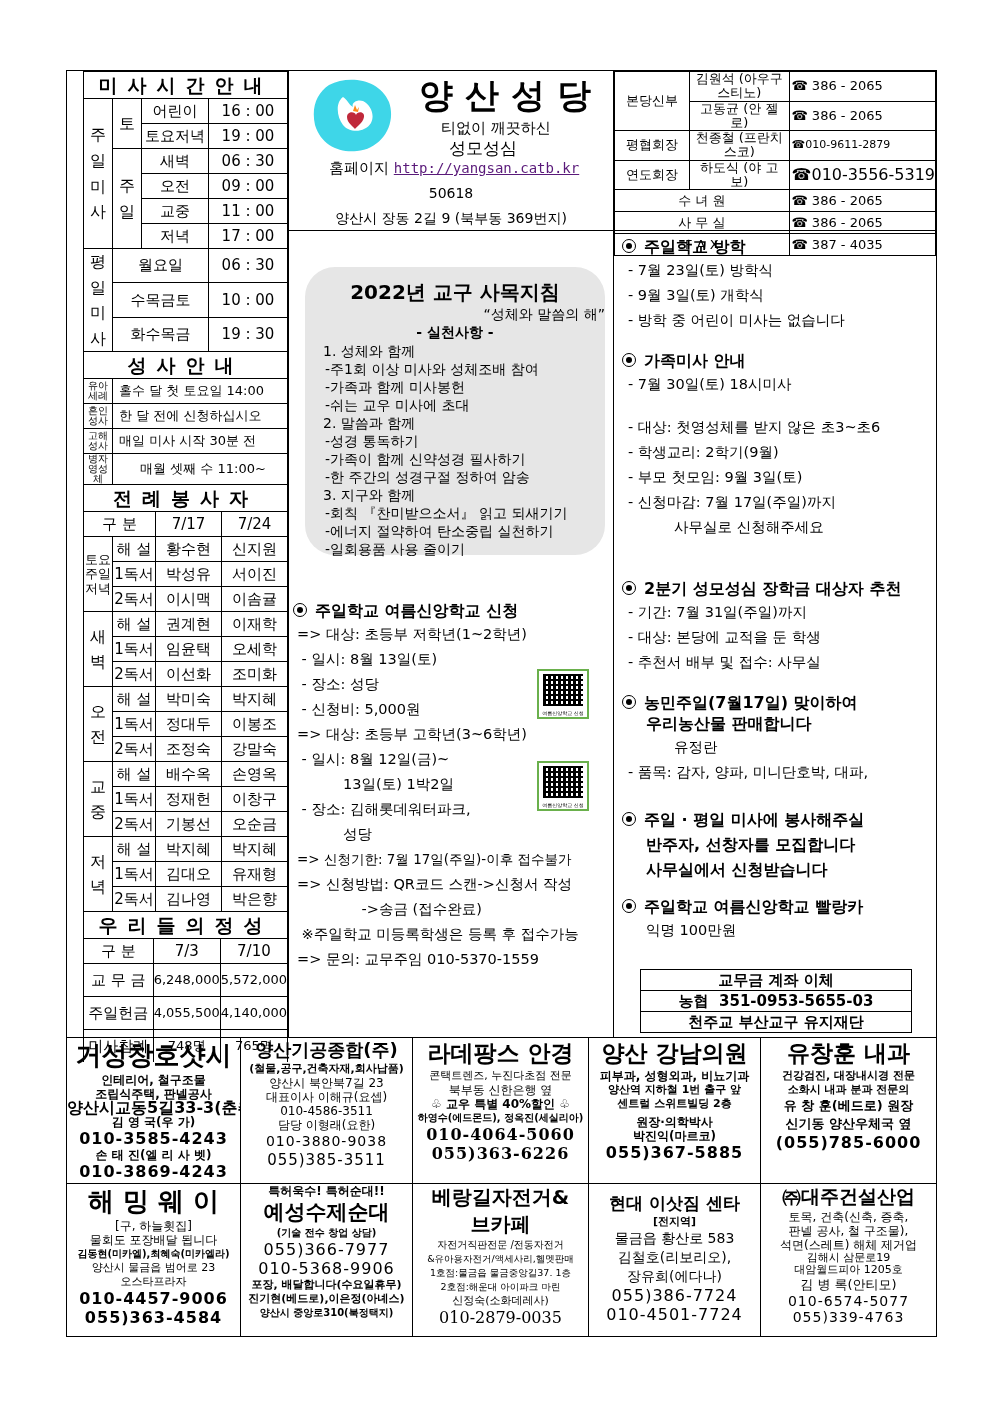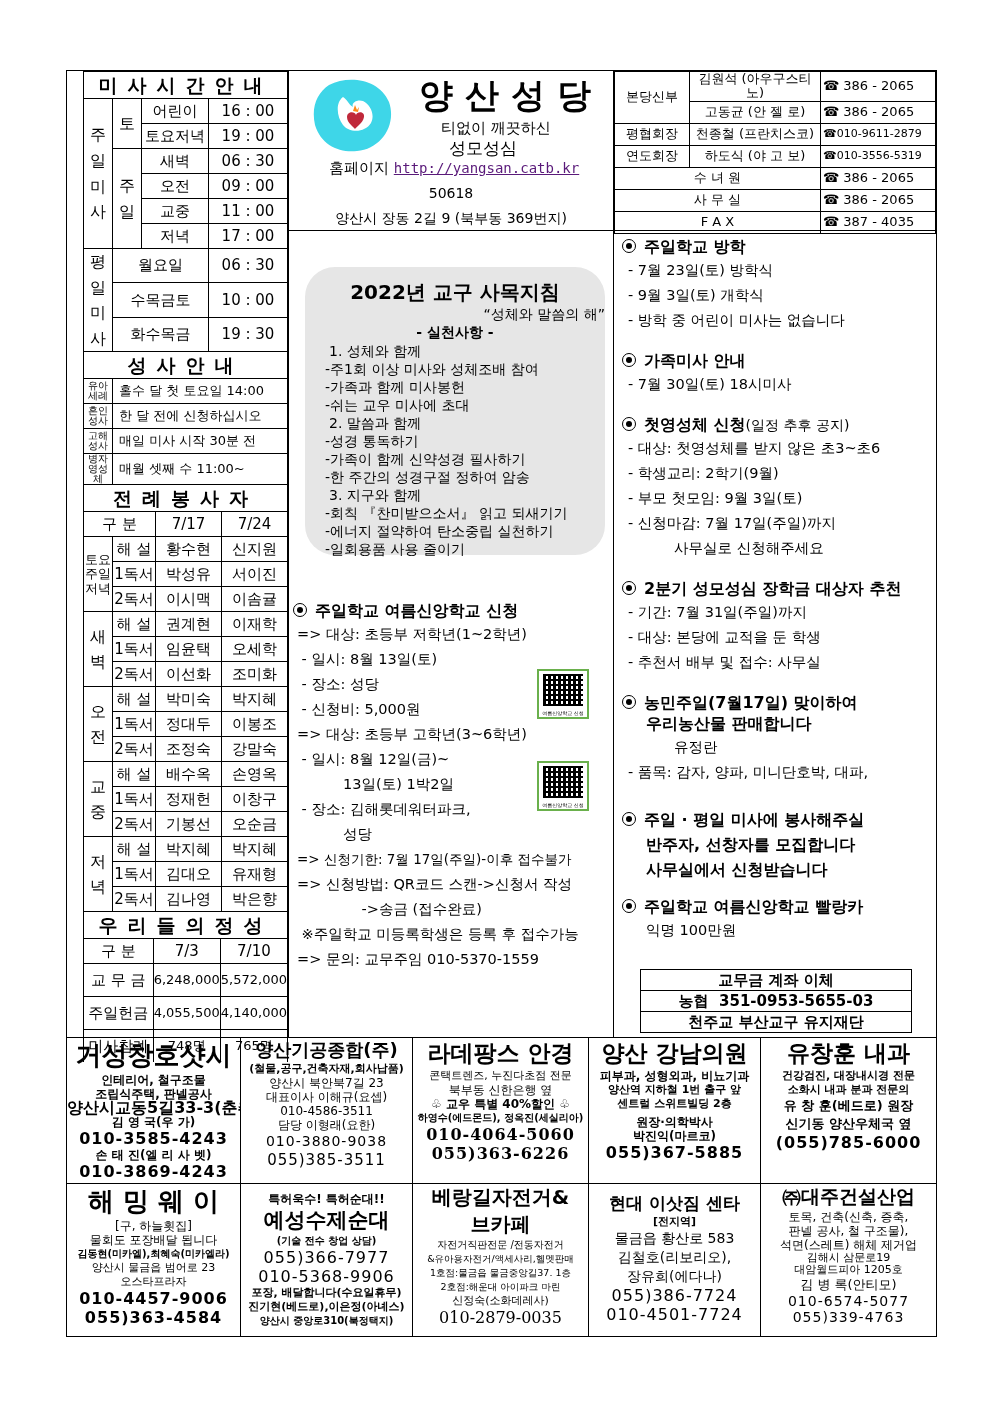--- a/index.html
+++ b/index.html
@@ -26,21 +26,21 @@
   
   .contacts{position:absolute;left:546px;top:0;width:323px;height:160px;border-bottom:1.5px solid #000;border-left:1px solid #000;box-sizing:border-box;}
   .contacts td{font-size:13px;height:21px;}
   .phone{text-align:left;padding-left:2px;white-space:nowrap;}
   
   .midcol{position:absolute;left:222px;top:160px;width:324px;height:806px;}
   .pastoral{position:absolute;left:16px;top:36px;width:300px;height:288px;background:#e6e6e6;border-radius:30px;}
   .pastoral .t1{text-align:center;font-size:20px;font-weight:bold;margin-top:12px;}
   .pastoral .t2{text-align:right;font-size:14px;}
   .pastoral .t3{text-align:center;font-size:14px;font-weight:bold;}
-  .pastoral .ln{font-size:14px;line-height:18px;padding-left:24px;white-space:nowrap;}
+  .pastoral .ln{font-size:14px;line-height:18px;padding-left:18px;white-space:nowrap;}
   .pastoral .sub{padding-left:20px;}
   .camp{position:absolute;left:0;top:370px;width:324px;}
   .camp .h{font-size:16px;font-weight:bold;padding-left:4px;}
   .camp .r{font-size:14.5px;line-height:25px;padding-left:8px;white-space:nowrap;}
   .qr{position:absolute;width:48px;height:46px;border:2px solid #6ab04c;background:#fff;}
   .qr .q{position:absolute;left:4px;top:3px;width:40px;height:32px;
     background:repeating-linear-gradient(90deg,#000 0 3px,#fff 3px 5px),repeating-linear-gradient(0deg,#000 0 2px,#fff 2px 5px);
     background-blend-mode:multiply;}
   .qr .qt{position:absolute;left:2px;bottom:1px;font-size:5px;width:44px;text-align:center;}
   
@@ -126,21 +126,21 @@
       <tr>
             <td class="tiny">혼인성사</td>
             <td style="text-align:left;padding-left:6px" class="small">한 달 전에 신청하십시오</td>
           </tr>
       <tr>
             <td class="tiny">고해성사</td>
             <td style="text-align:left;padding-left:6px" class="small">매일 미사 시작 30분 전</td>
           </tr>
       <tr>
             <td class="tiny">병자영성체</td>
-            <td style="text-align:left;padding-left:6px" class="small">매월 셋째 수 11:00~</td>
+            <td style="text-align:center;padding-left:6px" class="small">매월 셋째 수 11:00~</td>
           </tr>
     </tbody>
       </table>
 
     <table style="margin-top:-1px">
       <tbody>
           <tr>
             <td colspan="4" class="sec-title">전례봉사자</td>
           </tr>
       <tr>
@@ -290,21 +290,21 @@
             <td class="phone">☎ 386 - 2065</td>
           </tr>
       <tr>
             <td>평협회장</td>
             <td>천종철 (프란치스코)</td>
             <td class="phone" style="font-size:11px">☎010-9611-2879</td>
           </tr>
       <tr>
             <td>연도회장</td>
             <td>하도식 (야 고 보)</td>
-            <td class="phone" style="font-size:11px">☎010-3556-5319</td>
+            <td class="phone" style="font-size:16px">☎010-3556-5319</td>
           </tr>
       <tr>
             <td colspan="2">수 녀 원</td>
             <td class="phone">☎ 386 - 2065</td>
           </tr>
       <tr>
             <td colspan="2">사 무 실</td>
             <td class="phone">☎ 386 - 2065</td>
           </tr>
       <tr>
@@ -366,21 +366,20 @@
       <div class="h"><span class="bullet"></span><span>주일학교 방학</span></div>
       <div class="r">- 7월 23일(토) 방학식</div>
       <div class="r">- 9월 3일(토) 개학식</div>
       <div class="r">- 방학 중 어린이 미사는 없습니다</div>
     </div>
     <div class="notice" style="top:120px">
       <div class="h"><span class="bullet"></span><span>가족미사 안내</span></div>
       <div class="r">- 7월 30일(토) 18시미사</div>
     </div>
     <div class="notice" style="top:184px">
-      <div class="h"><span class="bullet"></span><span>첫영성체 신청</span><span style="font-weight:normal;font-size:14px">(일정 추후 공지)</span></div>
       <div class="r">- 대상: 첫영성체를 받지 않은 초3~초6</div>
       <div class="r">- 학생교리: 2학기(9월)</div>
       <div class="r">- 부모 첫모임: 9월 3일(토)</div>
       <div class="r">- 신청마감: 7월 17일(주일)까지</div>
       <div class="r" style="white-space:pre">          사무실로 신청해주세요</div>
     </div>
     <div class="notice" style="top:348px">
       <div class="h"><span class="bullet"></span><span>2분기 성모성심 장학금 대상자 추천</span></div>
       <div class="r">- 기간: 7월 31일(주일)까지</div>
       <div class="r">- 대상: 본당에 교적을 둔 학생</div>
@@ -462,21 +461,21 @@
     <div class="name" style="font-size:26px">해 밍 웨 이</div>
     <div class="l">[구, 하늘횟집]</div>
     <div class="l">물회도 포장배달 됩니다</div>
     <div class="l" style="font-size:10px;font-weight:bold">김동현(미카엘),최혜숙(미카엘라)</div>
     <div class="l" style="font-size:11px">양산시 물금읍 범어로 23</div>
     <div class="l" style="font-size:11px">오스타프라자</div>
     <div class="p">010-4457-9006</div>
     <div class="p">055)363-4584</div>
   </div>
   <div class="ad" style="left:174px;top:146px;width:172px;height:152px;border-bottom:none">
-    <div class="l" style="font-weight:bold;margin-top:8px">특허욱수! 특허순대!!</div>
+    <div class="l" style="font-weight:bold;">특허욱수! 특허순대!!</div>
     <div class="name" style="font-size:21px">예성수제순대</div>
     <div class="l" style="font-size:10px;font-weight:bold">(기술 전수 창업 상담)</div>
     <div class="p" style="font-weight:normal">055)366-7977</div>
     <div class="p" style="font-weight:normal">010-5368-9906</div>
     <div class="l" style="font-size:11px;font-weight:bold">포장, 배달합니다(수요일휴무)</div>
     <div class="l" style="font-size:11px;font-weight:bold">진기현(베드로),이은정(아녜스)</div>
     <div class="l" style="font-size:10px;font-weight:bold">양산시 중앙로310(북정택지)</div>
   </div>
   <div class="ad" style="left:346px;top:146px;width:176px;height:152px;border-bottom:none">
     <div class="name" style="font-size:20px">베랑길자전거&amp;</div>

